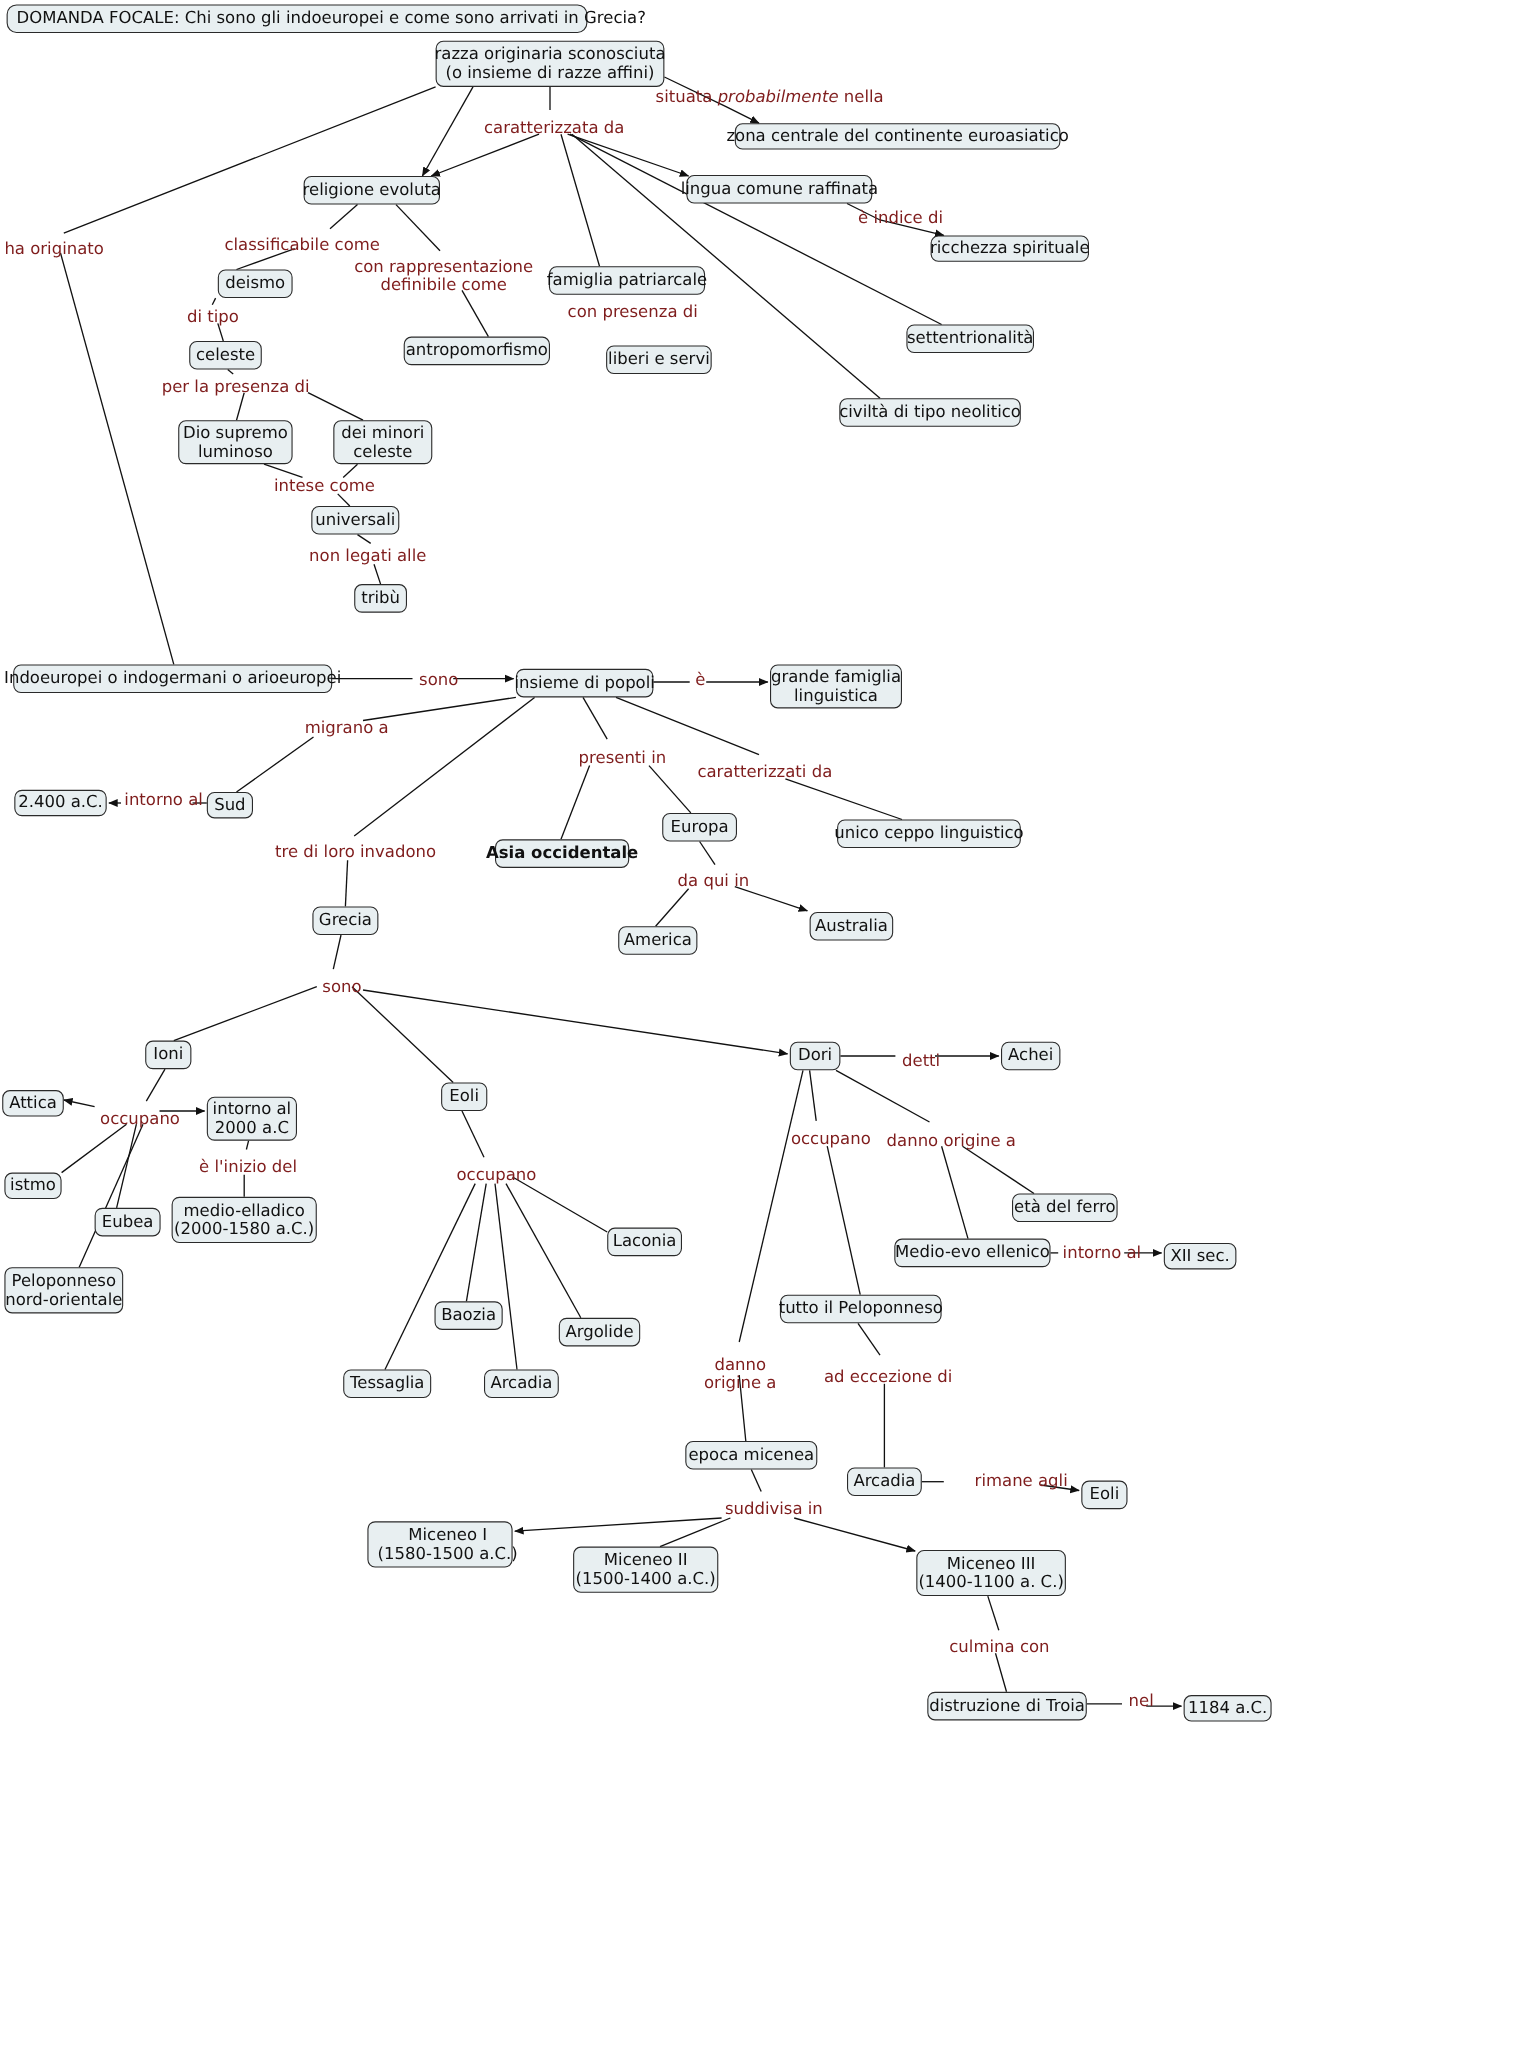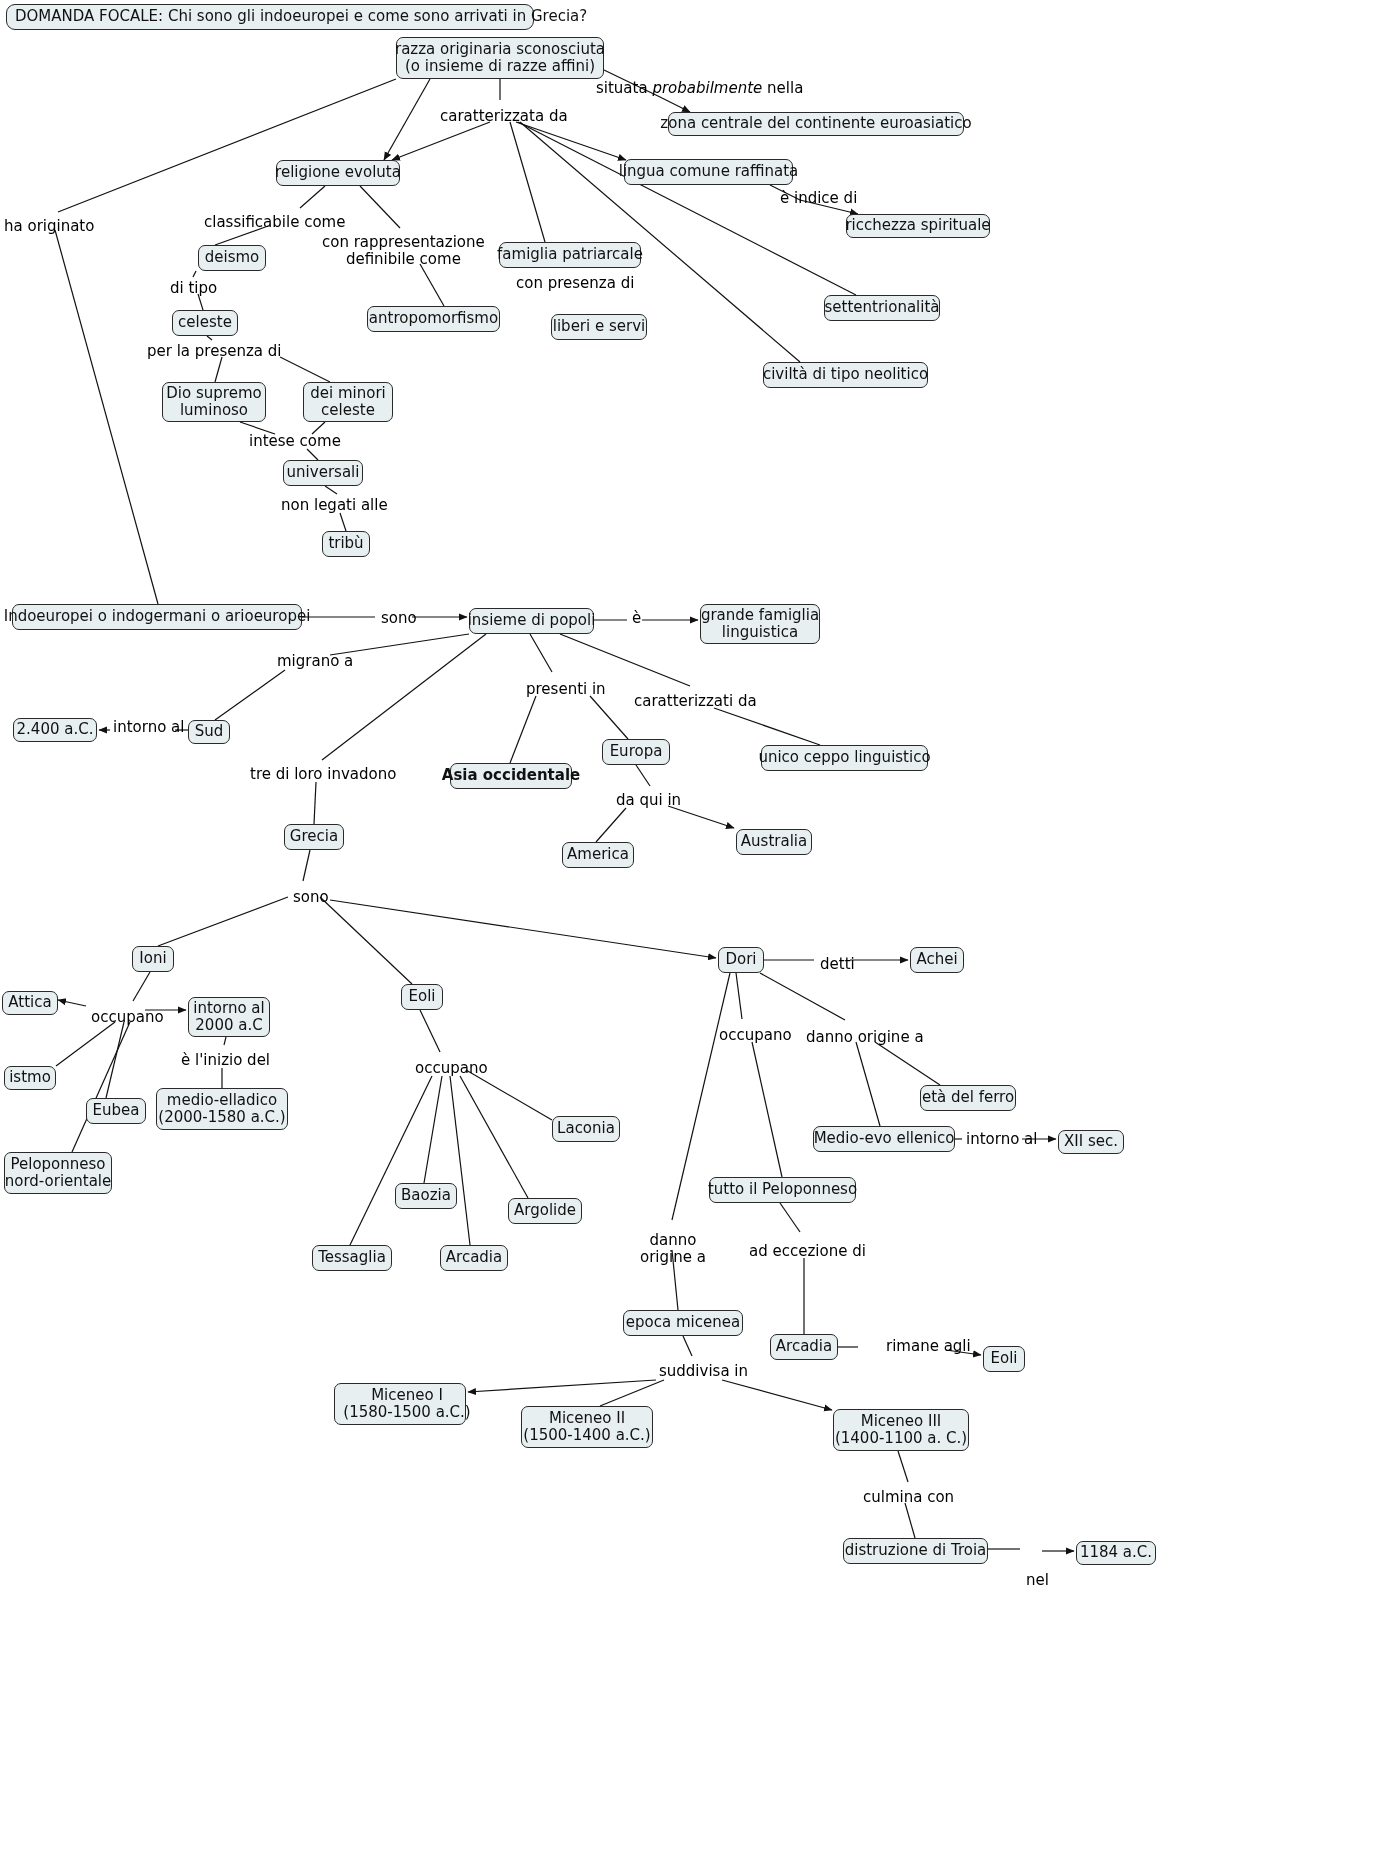--- a/index.html
+++ b/index.html
@@ -25,21 +25,21 @@
   }
   .node.focal{
     background:#e8eff1;
     border-radius:9px;
     font-size:15px;
     text-align:left;
     justify-content:flex-start;
   }
   .lbl{
     position:absolute;
-    color:#000000;
+    color:#7f1d1d;
     font-size:15px;
     line-height:1.15;
     white-space:pre;
     text-align:center;
     background:transparent;
   }
   .lbl i{font-style:italic;}
 </style>
 </head>
 <body>
@@ -166,21 +166,21 @@
       <div class="lbl" style="left: 806px; top: 1029px;">danno origine a</div>
       <div class="lbl" style="left: 181px; top: 1052px;">è l'inizio del</div>
       <div class="lbl" style="left: 415px; top: 1060px;">occupano</div>
       <div class="lbl" style="left: 966px; top: 1131px;">intorno al</div>
       <div class="lbl" style="left: 640px; top: 1232px;">danno
 origine a</div>
       <div class="lbl" style="left: 749px; top: 1243px;">ad eccezione di</div>
       <div class="lbl" style="left: 862px; top: 1338px; margin-left: 24px;">rimane agli</div>
       <div class="lbl" style="left: 659px; top: 1363px;">suddivisa in</div>
       <div class="lbl" style="left: 863px; top: 1489px;">culmina con</div>
-      <div class="lbl" style="left: 1026px; top: 1572px;">nel</div>
+      <div class="lbl" style="left: 1026px; top: 1538px;">nel</div>
     </div>
   <div id="nodes">
       <div class="node focal" style="left: 6px; top: 4px; width: 528px; height: 26px;">DOMANDA FOCALE: Chi sono gli indoeuropei e come sono arrivati in Grecia?</div>
       <div class="node" style="left: 396px; top: 37px; width: 208px; height: 42px;">razza originaria sconosciuta
 (o insieme di razze affini)</div>
       <div class="node" style="left: 668px; top: 112px; width: 296px; height: 24px;">zona centrale del continente euroasiatico</div>
       <div class="node" style="left: 276px; top: 160px; width: 124px; height: 26px;">religione evoluta</div>
       <div class="node" style="left: 624px; top: 159px; width: 169px; height: 26px;">lingua comune raffinata</div>
       <div class="node" style="left: 846px; top: 214px; width: 144px; height: 24px;">ricchezza spirituale</div>
       <div class="node" style="left: 162px; top: 245px; width: 68px; height: 26px; margin-left: 36px;">deismo</div>

